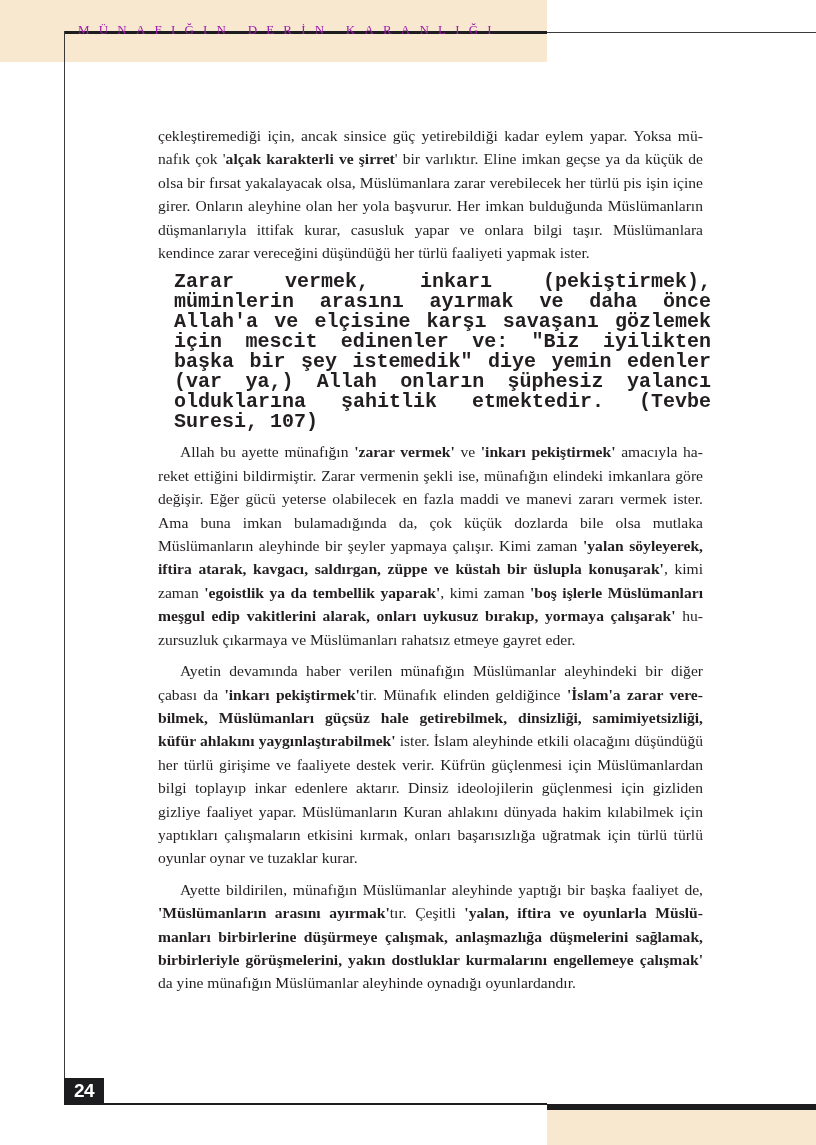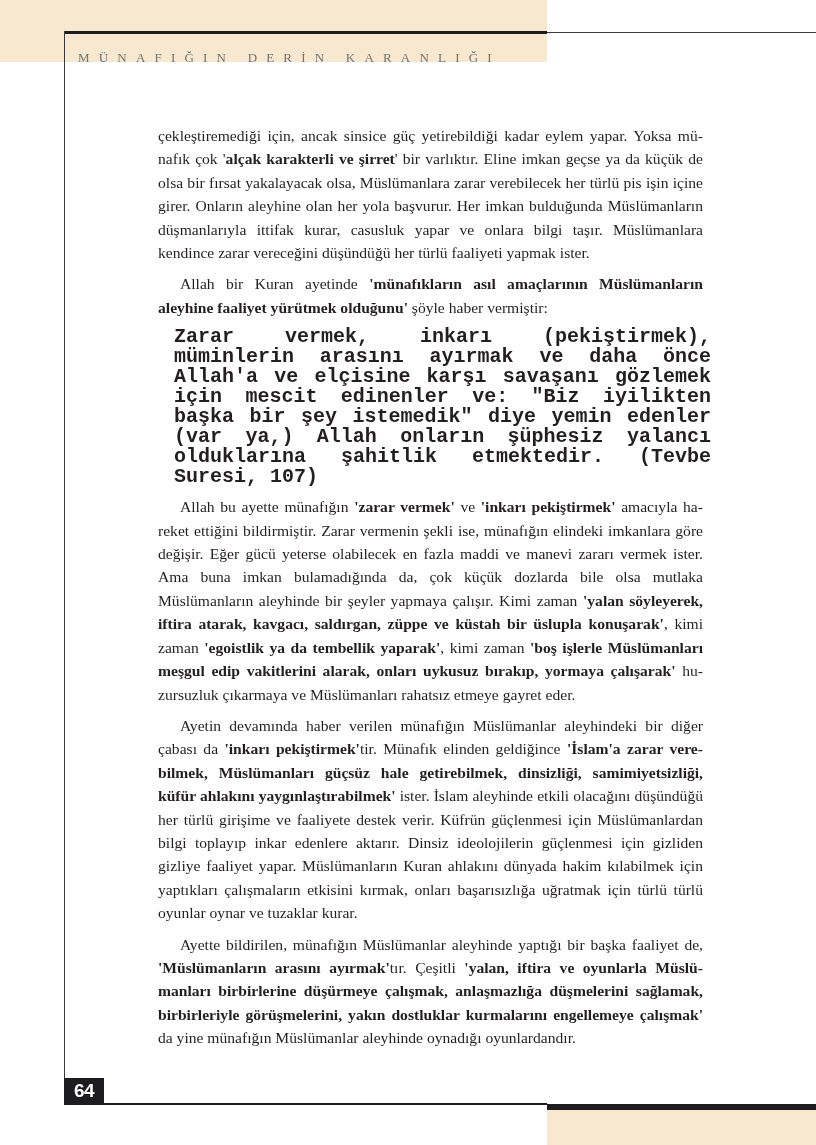--- a/index.html
+++ b/index.html
@@ -10,23 +10,23 @@
       color: #231f20;
     }
     .beige-top { position: absolute; left: 0; top: 0; width: 547px; height: 62px; background: #f7e8cf; }
     .beige-bottom { position: absolute; left: 547px; top: 1110px; width: 269px; height: 35px; background: #f7e8cf; }
     .rule-top-thick { position: absolute; left: 64px; top: 31px; width: 483px; height: 3px; background: #1d1d1f; }
     .rule-top-thin { position: absolute; left: 547px; top: 32px; width: 269px; height: 1px; background: #3a3a3a; }
     .rule-left { position: absolute; left: 64px; top: 31px; width: 1px; height: 1074px; background: #3a3a3a; }
     .rule-bottom-thin { position: absolute; left: 64px; top: 1103px; width: 483px; height: 2px; background: #1d1d1f; }
     .rule-bottom-thick { position: absolute; left: 547px; top: 1104px; width: 269px; height: 6px; background: #1d1d1f; }
     .running-head {
-      position: absolute; left: 78px; top: 50px;
+      position: absolute; left: 78px; top: 22px;
       font-family: "Liberation Serif", serif; font-size: 13px;
-      letter-spacing: 9.2px; color: #737373; white-space: nowrap;
+      letter-spacing: 9.2px; color: #a21caf; white-space: nowrap;
     }
     .page-num {
       position: absolute; left: 64px; top: 1078px; width: 40px; height: 26px;
       background: #1d1d1f; color: #ffffff;
       font-family: "Liberation Sans", "DejaVu Sans", sans-serif; font-weight: bold;
       font-size: 19px; line-height: 26px; text-align: center; letter-spacing: -0.5px;
     }
     .content {
       position: absolute; left: 150px; top: 116px; width: 561px;
       font-size: 15.6px; line-height: 23.4px; text-align: justify;
@@ -45,23 +45,22 @@
 <body>
 
 <div class="beige-top"></div>
 <div class="rule-top-thick"></div>
 <div class="rule-top-thin"></div>
 <div class="rule-left"></div>
 <div class="running-head">MÜNAFIĞIN DERİN KARANLIĞI</div>
 
 <div class="content">
   <p class="no-indent"><span>çekleştiremediği için, ancak sinsice güç yetirebildiği kadar eylem yapar. Yoksa mü­nafık çok </span><span>'</span><b>alçak karakterli ve şirret</b><span>' bir varlıktır. Eline imkan geçse ya da küçük de olsa bir fırsat yakalayacak olsa, Müslümanlara zarar verebilecek her türlü pis işin içine girer. Onların aleyhine olan her yola başvurur. Her imkan bulduğunda Müs­lümanların düşmanlarıyla ittifak kurar, casusluk yapar ve onlara bilgi taşır. Müslü­manlara kendince zarar vereceğini düşündüğü her türlü faaliyeti yapmak ister.</span></p>
-  <p><span>Allah bir Kuran ayetinde </span><b>'münafıkların asıl amaçlarının Müslümanların aleyhine faaliyet yürütmek olduğunu'</b><span> şöyle haber vermiştir:</span></p>
   <p class="quote">Zarar vermek, inkarı (pekiştirmek), müminlerin arasını ayırmak ve daha önce Allah'a ve elçisine karşı savaşanı gözlemek için mescit edinenler ve: "Biz iyilikten başka bir şey istemedik" diye yemin edenler (var ya,) Allah onların şüphesiz  yalancı olduklarına şahitlik etmektedir. (Tevbe Suresi, 107)</p>
   <p><span>Allah bu ayette münafığın </span><b>'zarar vermek'</b><span> ve </span><b>'inkarı pekiştirmek'</b><span> amacıyla ha­reket ettiğini bildirmiştir. Zarar vermenin şekli ise, münafığın elindeki imkanlara göre değişir. Eğer gücü yeterse olabilecek en fazla maddi ve manevi zararı vermek ister. Ama buna imkan bulamadığında da, çok küçük dozlarda bile olsa mutlaka Müslümanların aleyhinde bir şeyler yapmaya çalışır. Kimi zaman </span><b>'yalan söyleyerek, iftira atarak, kavgacı, saldırgan, züppe ve küstah bir üslupla konuşarak'</b><span>, kimi zaman </span><b>'egoistlik ya da tembellik yaparak'</b><span>, kimi zaman </span><b>'boş işlerle Müslümanları meşgul edip vakitlerini alarak, onları uykusuz bırakıp, yormaya çalışarak'</b><span> hu­zursuzluk çıkarmaya ve Müslümanları rahatsız etmeye gayret eder.</span></p>
   <p><span>Ayetin devamında haber verilen münafığın Müslümanlar aleyhindeki bir diğer çabası da </span><b>'inkarı pekiştirmek'</b><span>tir. Münafık elinden geldiğince </span><b>'İslam'a zarar vere­bilmek, Müslümanları güçsüz hale getirebilmek, dinsizliği, samimiyetsizliği, küfür ahlakını yaygınlaştırabilmek'</b><span> ister. İslam aleyhinde etkili olacağını düşün­düğü her türlü girişime ve faaliyete destek verir. Küfrün güçlenmesi için Müslü­manlardan bilgi toplayıp inkar edenlere aktarır. Dinsiz ideolojilerin güçlenmesi için gizliden gizliye faaliyet yapar. Müslümanların Kuran ahlakını dünyada hakim kılabilmek için yaptıkları çalışmaların etkisini kırmak, onları başarısızlığa uğratmak için türlü türlü oyunlar oynar ve tuzaklar kurar.</span></p>
   <p><span>Ayette bildirilen, münafığın Müslümanlar aleyhinde yaptığı bir başka faaliyet de, </span><b>'Müslümanların arasını ayırmak'</b><span>tır. Çeşitli </span><b>'yalan, iftira ve oyunlarla Müslü­manları birbirlerine düşürmeye çalışmak, anlaşmazlığa düşmelerini sağlamak, birbirleriyle görüşmelerini, yakın dostluklar kurmalarını engellemeye çalışmak'</b><span> da yine münafığın Müslümanlar aleyhinde oynadığı oyunlardandır.</span></p>
 </div>
 
-<div class="page-num">64</div>
+<div class="page-num">24</div>
 <div class="rule-bottom-thin"></div>
 <div class="rule-bottom-thick"></div>
 <div class="beige-bottom"></div>
 
 </body></html>

